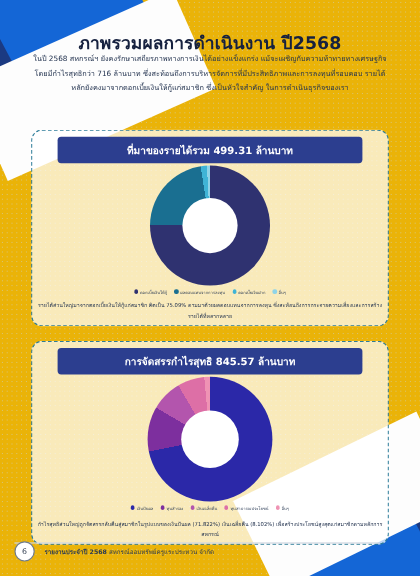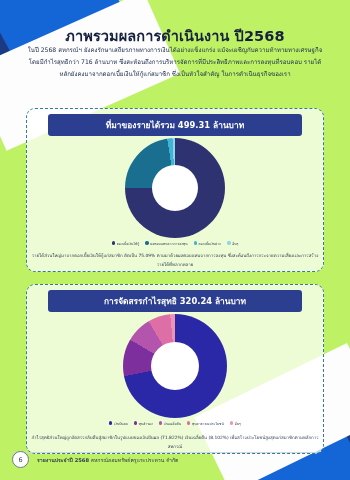--- a/index.html
+++ b/index.html
@@ -2,21 +2,21 @@
 <html><head>
 <meta charset="utf-8">
 <style>
   html,body{margin:0;padding:0;}
   body{
     width:350px;height:480px;
     background:#ffffff;
     font-family:"DejaVu Sans","Liberation Sans",sans-serif;
     overflow:hidden;position:relative;
   }
-  .page{position:absolute;inset:0;overflow:hidden;background:#bef264;}
+  .page{position:absolute;inset:0;overflow:hidden;background:#eab308;}
 
   
   .dots{
     position:absolute;inset:0;
     background-image:radial-gradient(#c9d6e6 0.5px, transparent 0.6px);
     background-size:4px 4px;
     opacity:.55;
     pointer-events:none;
   }
 
@@ -183,21 +183,21 @@
           <div class="legend-item">
             <span class="swatch" style="background: rgb(143, 212, 232);"></span>
             <span class="legend-label">อื่นๆ</span>
           </div>
         </div>
     </div>
 
     <div class="caption cap1">รายได้ส่วนใหญ่มาจากดอกเบี้ยเงินให้กู้แก่สมาชิก คิดเป็น 75.09% ตามมาด้วยผลตอบแทนจากการลงทุน ซึ่งสะท้อนถึงการกระจายความเสี่ยงและการสร้างรายได้ที่หลากหลาย</div>
 
     <div class="card card2">
-      <div class="card-head">การจัดสรรกำไรสุทธิ 320.24 ล้านบาท</div>
+      <div class="card-head">การจัดสรรกำไรสุทธิ 845.57 ล้านบาท</div>
       <div class="chart-wrap">
         <div class="donut" id="donut1" style="width: 104px; height: 104px; border-radius: 50%; background: conic-gradient(rgb(43, 40, 168) 0deg, rgb(43, 40, 168) 258.559deg, rgb(125, 47, 158) 258.559deg, rgb(125, 47, 158) 300.319deg, rgb(179, 85, 173) 300.319deg, rgb(179, 85, 173) 329.486deg, rgb(221, 111, 166) 329.486deg, rgb(221, 111, 166) 354.686deg, rgb(239, 147, 180) 354.686deg, rgb(239, 147, 180) 360deg);">
           <div class="hole" style="width: 48px; height: 48px;"></div>
         </div>
       </div>
       <div class="legend" id="legend1">
           <div class="legend-item">
             <span class="swatch" style="background: rgb(43, 40, 168);"></span>
             <span class="legend-label">เงินปันผล</span>
           </div>

